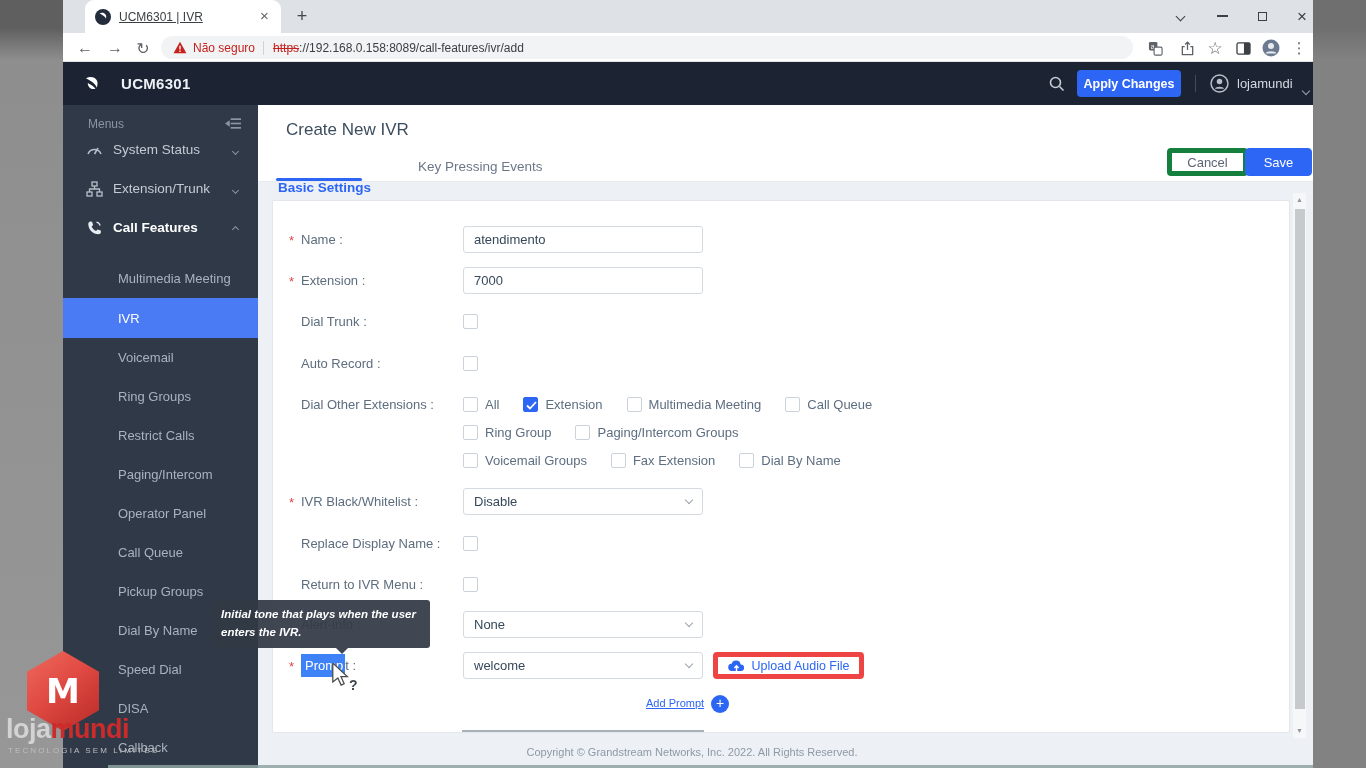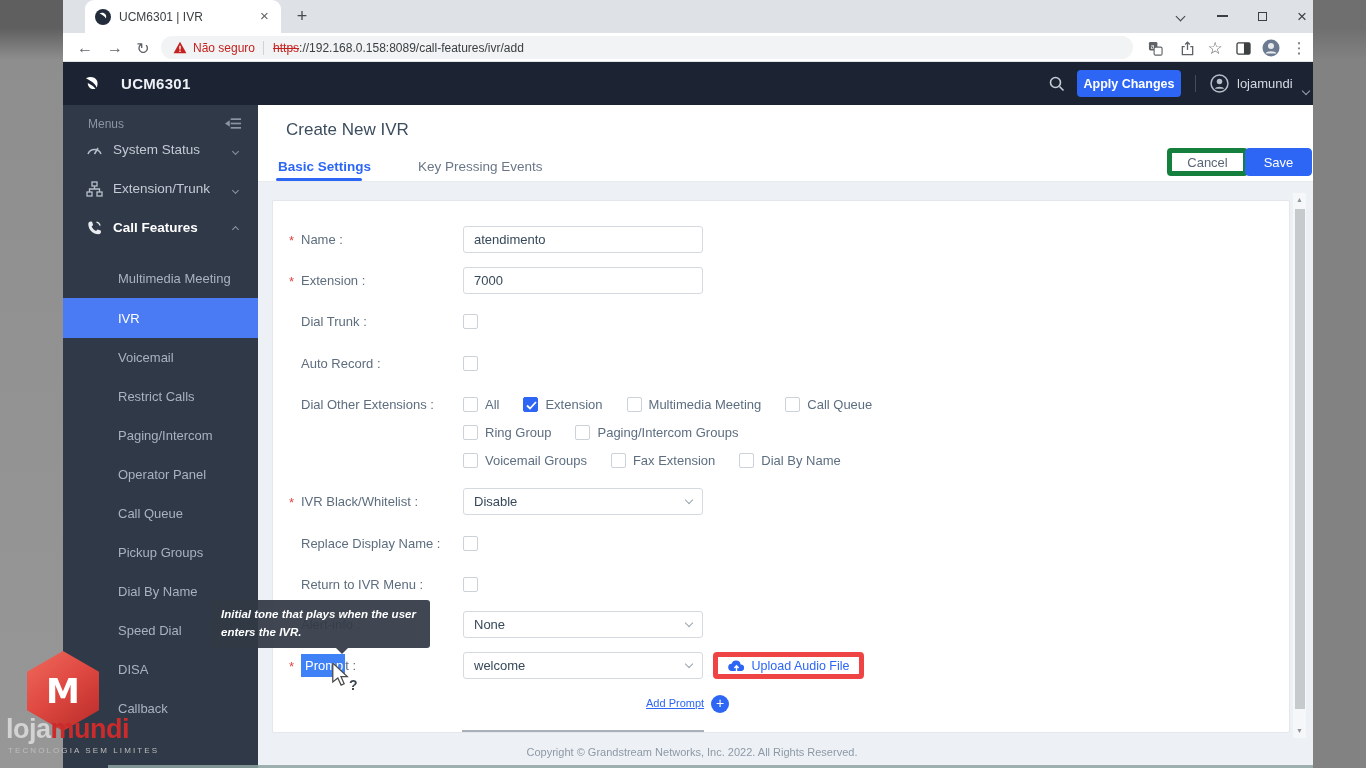--- a/index.html
+++ b/index.html
@@ -9,21 +9,21 @@
     background:linear-gradient(#5f5f5f 0 28px,#8e8e8e 60px, #979797 100%); }
   .strip-right { position:absolute; left:1313px; top:0; width:53px; height:768px;
     background:linear-gradient(#6f6f6f 0 28px,#828282 60px); }
 
   .browser { position:absolute; left:63px; top:0; width:1250px; height:768px; background:#fff; }
 
   
   .tabbar { position:absolute; left:0; top:0; width:100%; height:33px; background:#dee1e6; }
   .tab { position:absolute; left:22px; top:0; width:196px; height:33px; background:#fff;
     border-radius:9px 9px 0 0; display:flex; align-items:center; padding:0 8px 0 10px; }
-  .tab-title { flex:1; font-size:12px; color:#3c4043; white-space:nowrap; overflow:hidden; margin-left:8px; }
+  .tab-title { flex:1; font-size:12px; color:#3c4043; white-space:nowrap; overflow:hidden; margin-left:8px;text-decoration:underline; }
   .tab-close { width:17px; height:17px; line-height:15px; text-align:center; font-size:15px; color:#5f6368; border-radius:50%; }
   .newtab { position:absolute; left:228px; top:6px; width:22px; height:22px; text-align:center; line-height:20px;
     font-size:18px; color:#454a4f; border-radius:50%; }
   .wctl { position:absolute; top:2px; width:28px; height:28px; display:flex; align-items:center; justify-content:center; color:#3c4043; }
   .chv { display:inline-block; width:7px; height:7px; border-right:1.6px solid currentColor; border-bottom:1.6px solid currentColor; transform:rotate(45deg); }
   .chv.up { transform:rotate(-135deg); }
   .minus { width:11px; height:2px; background:#3c4043; }
   .restore { position:relative; width:9px; height:9px; border:1.3px solid #3c4043; background:#dee1e6; }
   .restore::before { content:""; position:absolute; top:-4px; left:2px; width:9px; height:9px; border:1.3px solid #3c4043; z-index:-1; }
   .xclose { font-size:17px; color:#3c4043; line-height:1; }
@@ -58,21 +58,21 @@
   .g-item .gchv { margin-right:20px; color:#8b95a3; }
   .g-item.boldon { color:#ffffff; font-weight:bold; }
   .sub { height:39px; display:flex; align-items:center; padding-left:55px; color:#a9b2bf; font-size:13px; }
   .sub.active { height:40px; background:#4a7bf5; color:#fff; }
 
   
   .main { position:absolute; left:195px; top:105px; width:1055px; height:663px; background:#edf1f5; }
   .pagehead { position:absolute; left:0; top:0; width:100%; height:77px; background:#fff; border-bottom:1px solid #e8ebee; }
   .ptitle { position:absolute; left:28px; top:15px; font-size:17px; color:#3c4d5e; }
   .tabitem { position:absolute; top:54px; font-size:13.5px; }
-  .tab-basic { left:20px; color:#2d66f4; font-weight:bold; }
+  .tab-basic { left:20px; color:#2d66f4; font-weight:bold;margin-top:21px; }
   .tab-key { left:160px; color:#6b7787; }
   .tabunderline { position:absolute; left:18px; top:73px; width:86px; height:3px; background:#2d66f4; border-radius:2px; }
   .btn { position:absolute; top:43px; height:28px; border-radius:4px; font-size:13px; font-family:inherit; }
   .cancelbtn { left:909px; width:81px; background:#fff; border:5px solid #15803d; color:#5a6575; }
   .savebtn { left:987px; width:67px; background:#2d66f4; border:1px solid #2d66f4; color:#fff; }
 
   .panel { position:absolute; left:14px; top:95px; width:1018px; height:533px; background:#fff; border:1px solid #e3e7eb; border-radius:2px; }
 
   .frow { position:absolute; left:0; width:100%; height:27px; }
   .flabel { position:absolute; left:28px; line-height:27px; font-size:13px; color:#5d6d7e; white-space:nowrap; }
@@ -265,20 +265,21 @@
           <path d="M4.2 1.5 C2.8 1.5 1.8 2.5 1.8 3.9 C1.8 9.6 6.4 14.2 12.1 14.2 C13.5 14.2 14.5 13.2 14.5 11.8 L14.2 10.4 L10.9 9.4 L9.6 10.9 C7.6 9.9 6.1 8.4 5.1 6.4 L6.6 5.1 L5.6 1.8 Z" fill="#e8ecf1"></path>
           <path d="M10 2.2 a4.5 4.5 0 0 1 3.6 3.4" fill="none" stroke="#e8ecf1" stroke-width="1.2"></path>
         </svg>
         <span class="glabel">Call Features</span>
         <span class="gchv"><span class="chv up" style="width:5px;height:5px"></span></span>
       </div>
 
       <div class="sub">Multimedia Meeting</div>
       <div class="sub active">IVR</div>
       <div class="sub">Voicemail</div>
+      <div class="sub">Ring Groups</div>
       <div class="sub">Restrict Calls</div>
       <div class="sub">Paging/Intercom</div>
       <div class="sub">Operator Panel</div>
       <div class="sub">Call Queue</div>
       <div class="sub">Pickup Groups</div>
       <div class="sub">Dial By Name</div>
       <div class="sub">Speed Dial</div>
       <div class="sub">DISA</div>
       <div class="sub">Callback</div>
     </div>

